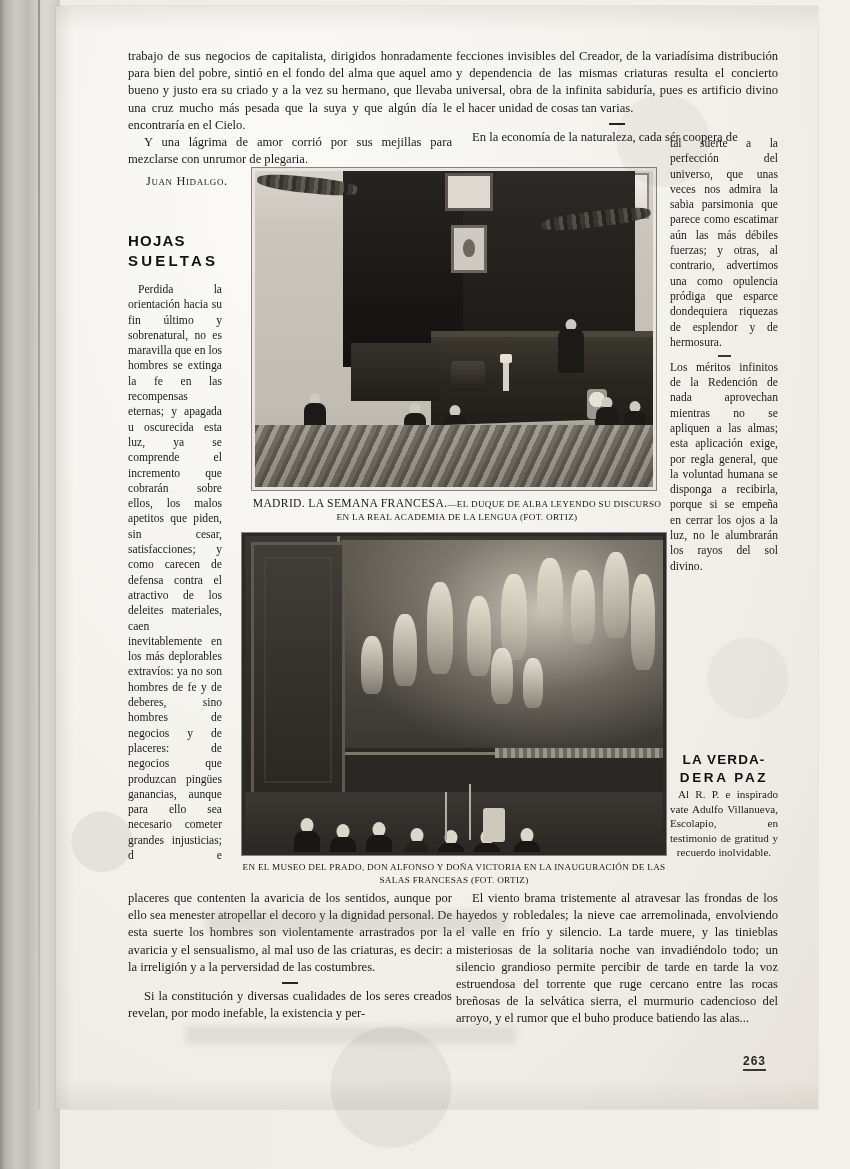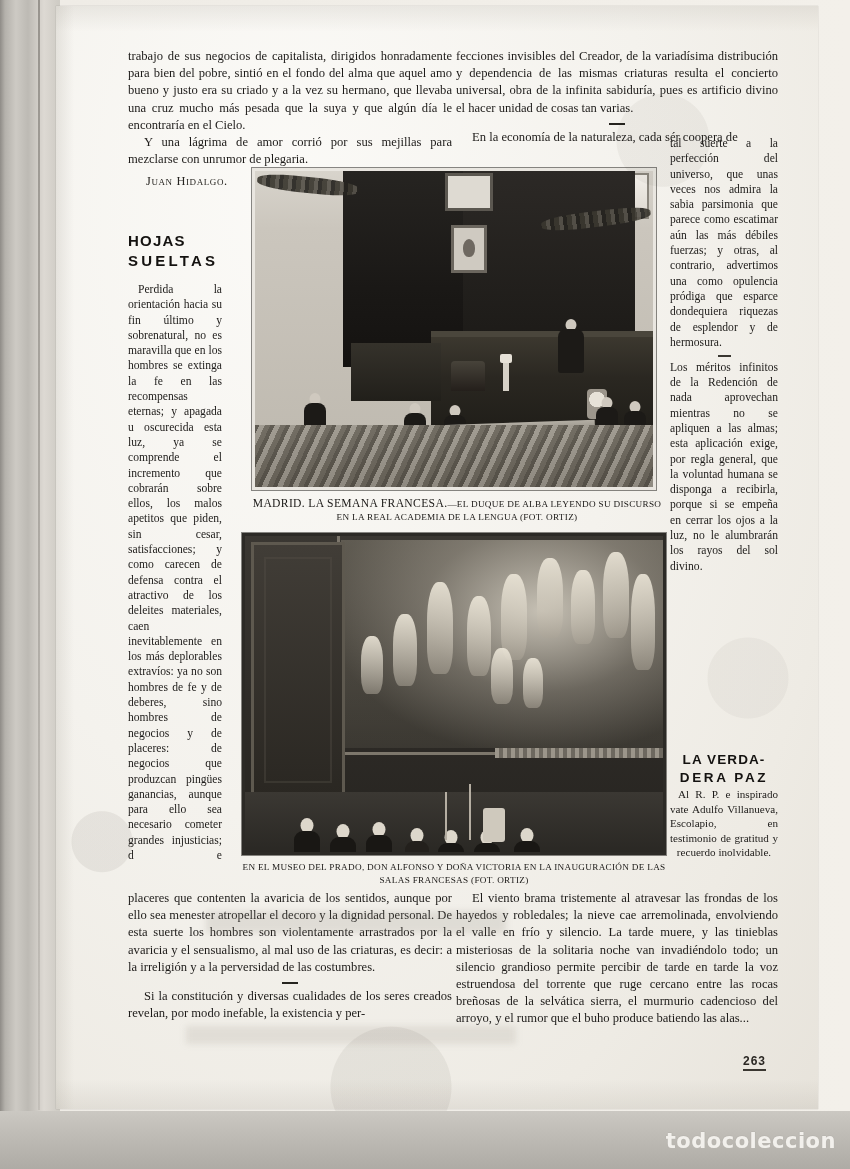--- a/index.html
+++ b/index.html
@@ -499,16 +499,13 @@
       <div class="indent">El viento brama tristemente al atravesar las frondas de los hayedos y robledales; la nieve cae arremolinada, envolviendo el valle en frío y silencio. La tarde muere, y las tinieblas misteriosas de la solitaria noche van invadiéndolo todo; un silencio grandioso permite percibir de tarde en tarde la voz estruendosa del torrente que ruge cercano entre las rocas breñosas de la selvática sierra, el murmurio cadencioso del arroyo, y el rumor que el buho produce batiendo las alas...</div>
     </div>
 
     <div class="smudge1"></div>
     <div class="smudge2"></div>
 
     <div class="pagenum">263</div>
   </div>
 
   <div class="grain"></div>
-  <div class="bottom-band">
-    <div class="watermark">todocoleccion</div>
-  </div>
 </div>
 
 </body></html>

